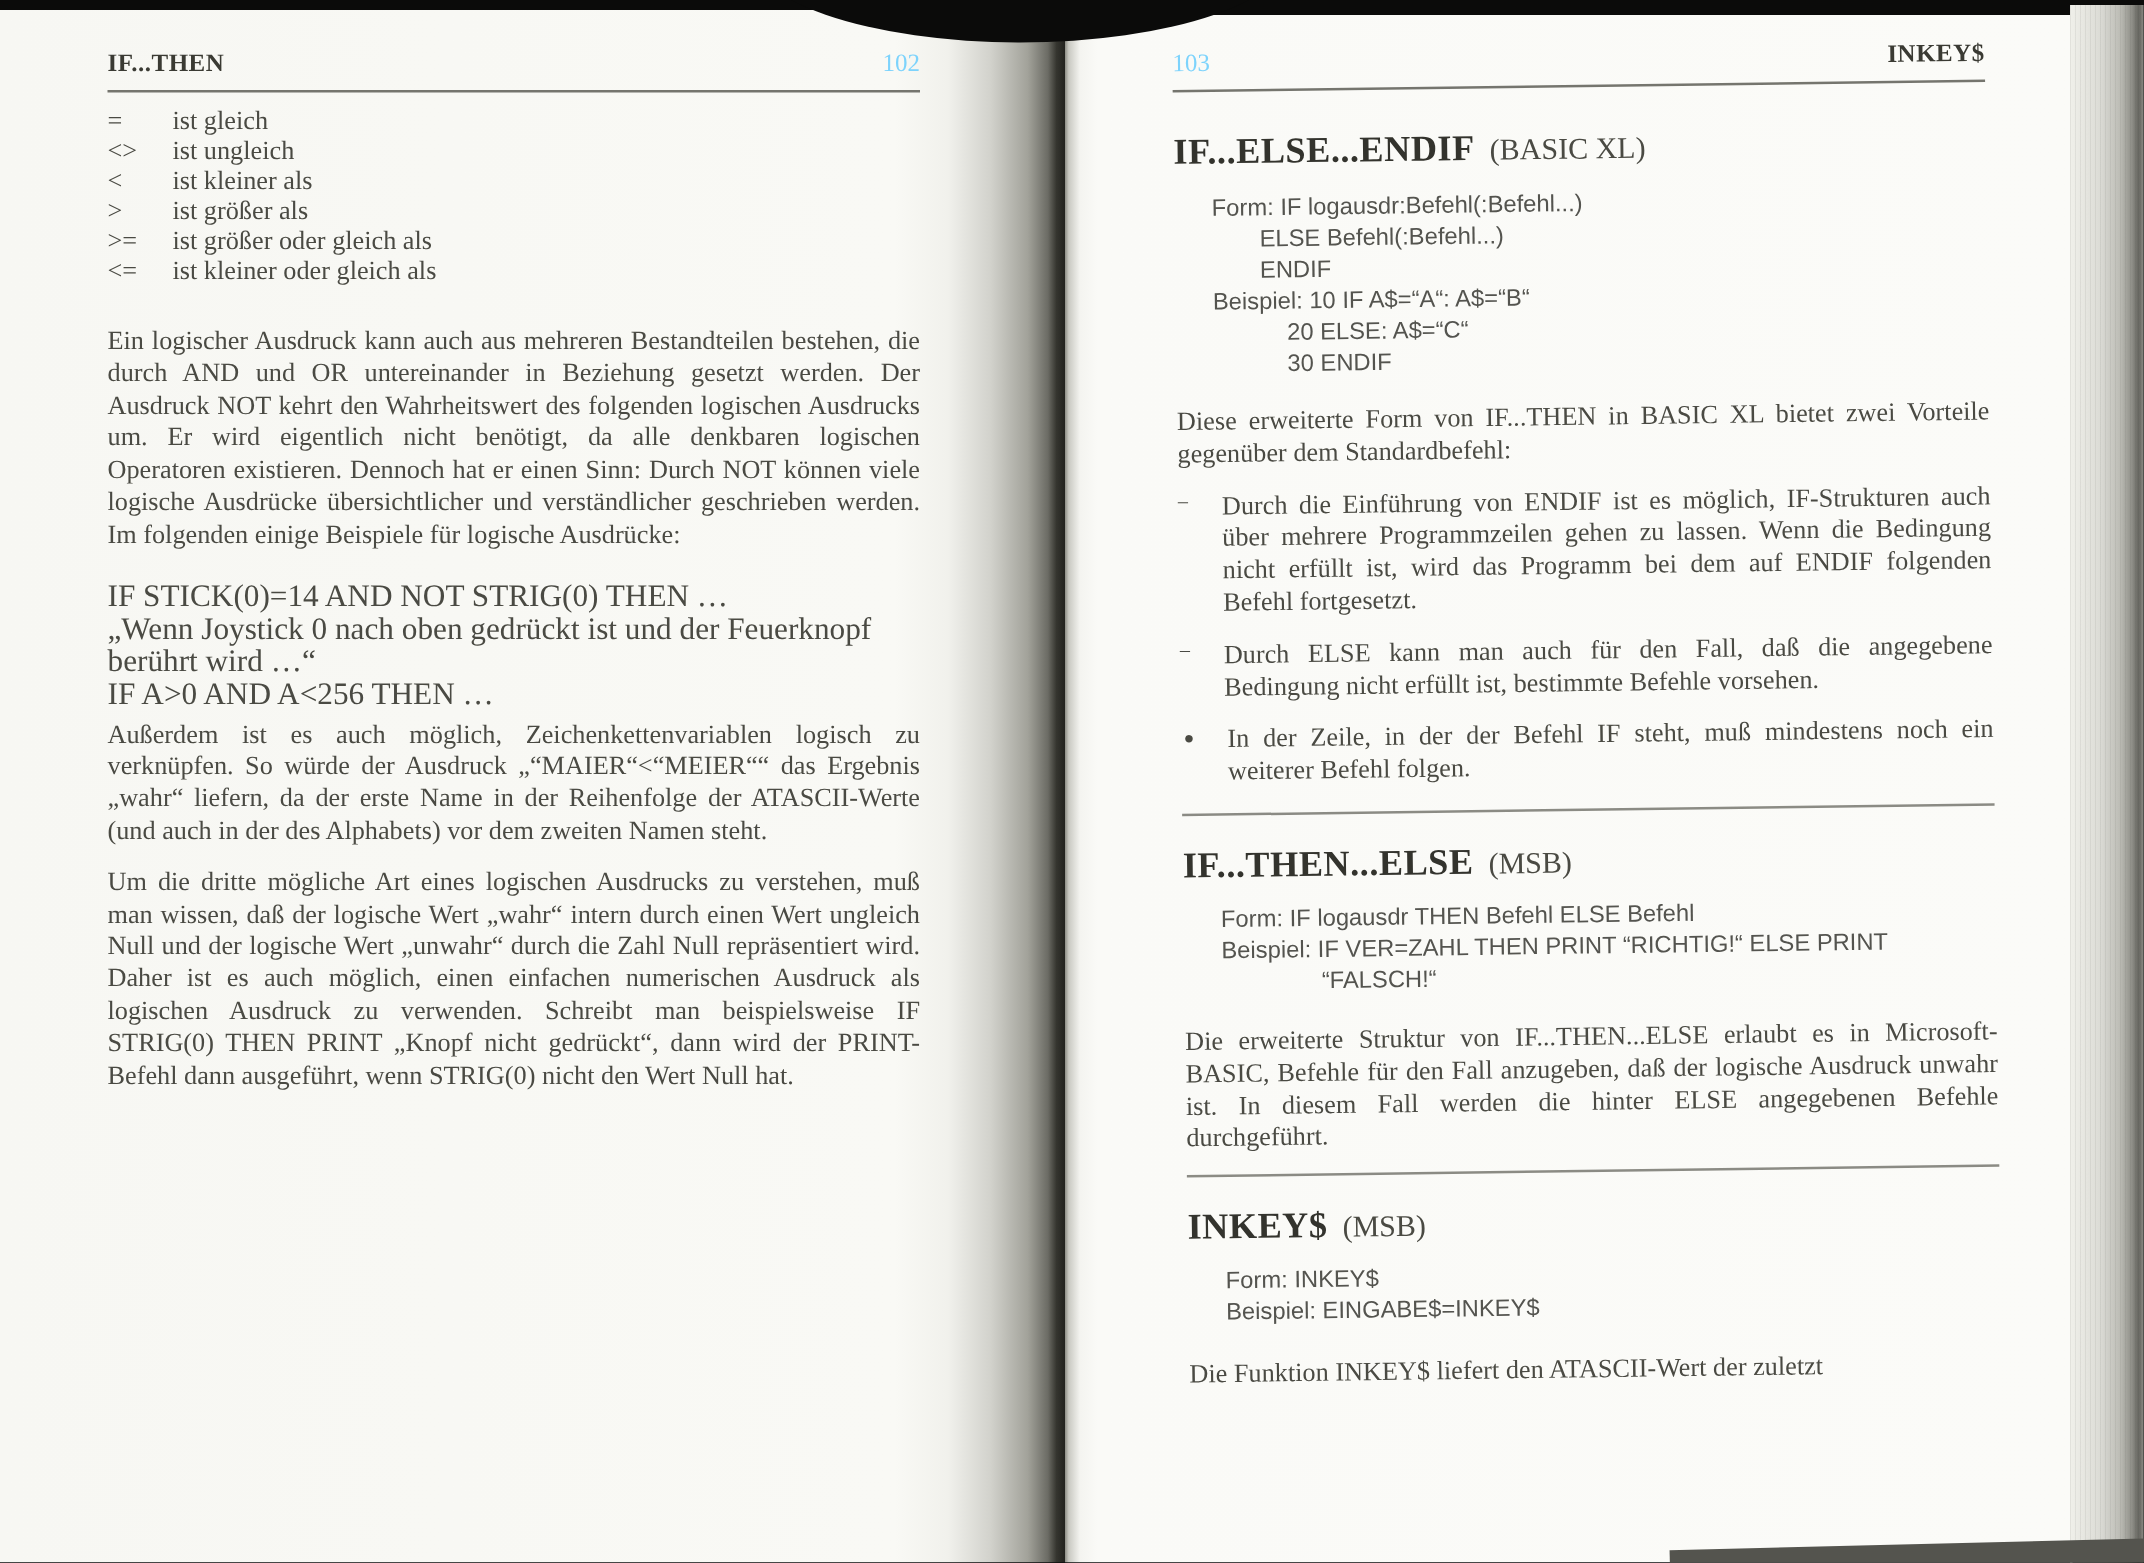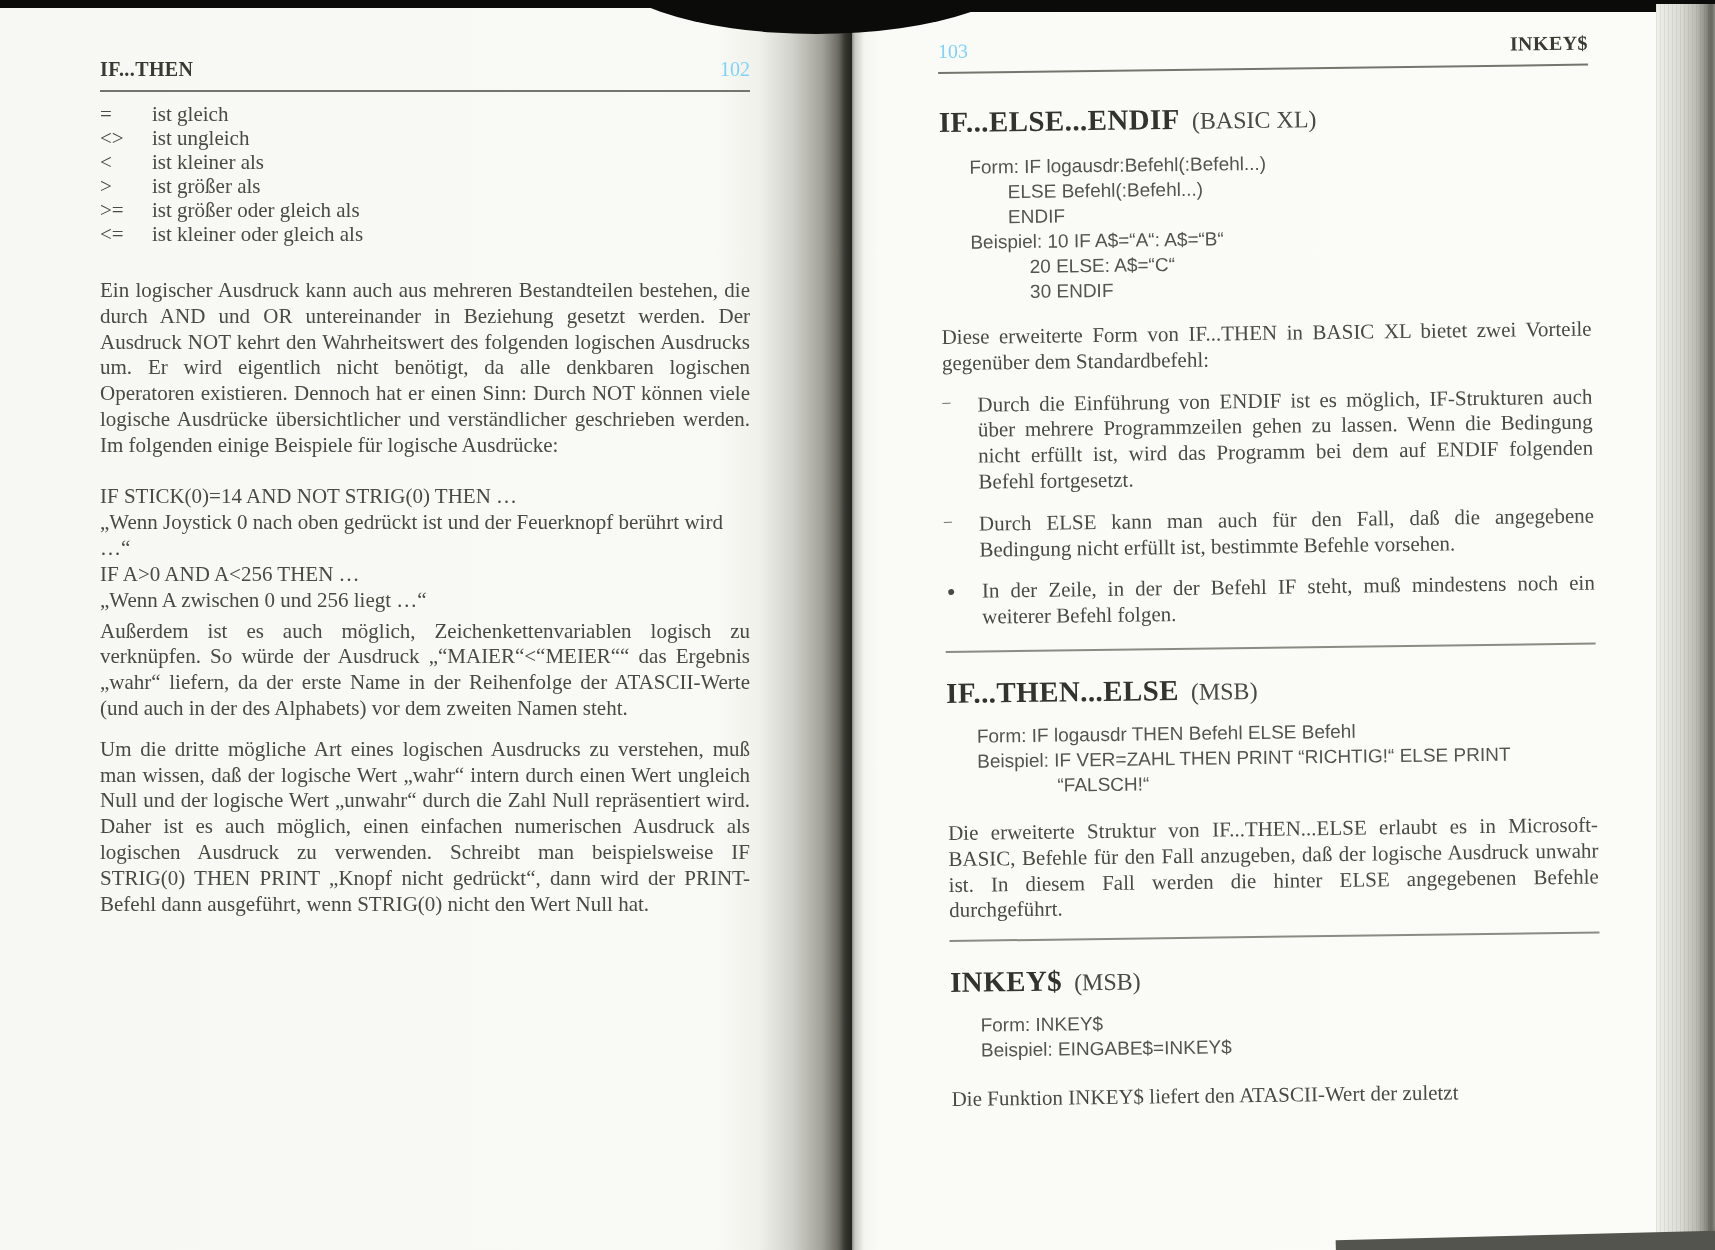--- a/index.html
+++ b/index.html
@@ -32,31 +32,31 @@
   .spine-top{
     position:absolute;left:596px;top:-42px;width:440px;height:76px;
     background:#0b0b0a;border-radius:0 0 50% 50% / 0 0 100% 100%;
   }
   .corner-wedge{
     position:absolute;left:1336px;top:1235px;width:420px;height:34px;
     background:#54544e;transform:rotate(-1.4deg);
   }
   
   .lp-content{
-    position:absolute;left:100px;top:40px;width:650px;color:#4a4a43;margin-top:18px;
+    position:absolute;left:86px;top:40px;width:650px;color:#4a4a43;
   }
   .running{display:flex;justify-content:space-between;align-items:baseline;
     border-bottom:2px solid #75756e;padding-bottom:9px;}
   .running .rtitle{font-weight:bold;font-size:20px;letter-spacing:.4px;color:#3a3a33;}
   .running .rnum{font-size:20px;color:#7dd3fc;}
   .para{font-size:21px;line-height:25.8px;text-align:justify;}
   .oplist{margin-top:10px;font-size:21px;line-height:24px;}
   .oprow{display:flex;}
   .opsym{width:52px;flex:0 0 52px;}
-  .codeblock{margin-top:24px;font-size:21px;line-height:26px;}
+  .codeblock{margin-top:24px;font-size:25px;line-height:26px;}
   .codeblock .cline{text-align:left;}
   .mt-para1{margin-top:38px;}
   .mt-para2{margin-top:32px;}
   .mt-para3{margin-top:6px;}
   .mt-para4{margin-top:15px;}
   
   .rp-content{
     position:absolute;left:950px;top:40px;width:650px;color:#4a4a43;
     transform:rotate(-0.75deg);transform-origin:0 940px;
   }
@@ -122,21 +122,20 @@
       <span>ist kleiner oder gleich als</span>
     </div>
   </div>
 
   <div class="para mt-para2">Ein logischer Ausdruck kann auch aus mehreren Bestandteilen bestehen, die durch AND und OR untereinander in Beziehung gesetzt werden. Der Ausdruck NOT kehrt den Wahrheitswert des folgenden logischen Ausdrucks um. Er wird eigentlich nicht benötigt, da alle denkbaren logischen Operatoren existieren. Dennoch hat er einen Sinn: Durch NOT können viele logische Ausdrücke übersichtlicher und verständlicher geschrieben werden. Im folgenden einige Beispiele für logische Ausdrücke:</div>
 
   <div class="codeblock">
     <div class="cline">IF STICK(0)=14 AND NOT STRIG(0) THEN …</div>
     <div class="cline">„Wenn Joystick 0 nach oben gedrückt ist und der Feuerknopf berührt wird …“</div>
     <div class="cline">IF A&gt;0 AND A&lt;256 THEN …</div>
-    <div class="cline">„Wenn A zwischen 0 und 256 liegt …“</div>
   </div>
 
   <div class="para mt-para3">Außerdem ist es auch möglich, Zeichenkettenvariablen logisch zu verknüpfen. So würde der Ausdruck „“MAIER“&lt;“MEIER““ das Ergebnis „wahr“ liefern, da der erste Name in der Reihenfolge der ATASCII-Werte (und auch in der des Alphabets) vor dem zweiten Namen steht.</div>
 
   <div class="para mt-para4">Um die dritte mögliche Art eines logischen Ausdrucks zu verstehen, muß man wissen, daß der logische Wert „wahr“ intern durch einen Wert ungleich Null und der logische Wert „unwahr“ durch die Zahl Null repräsentiert wird. Daher ist es auch möglich, einen einfachen numerischen Ausdruck als logischen Ausdruck zu verwenden. Schreibt man beispielsweise IF STRIG(0) THEN PRINT „Knopf nicht gedrückt“, dann wird der PRINT-Befehl dann ausgeführt, wenn STRIG(0) nicht den Wert Null hat.</div>
 </div>
 
 <div class="rp-content">
   <div class="running">
     <span class="rnum">103</span>

